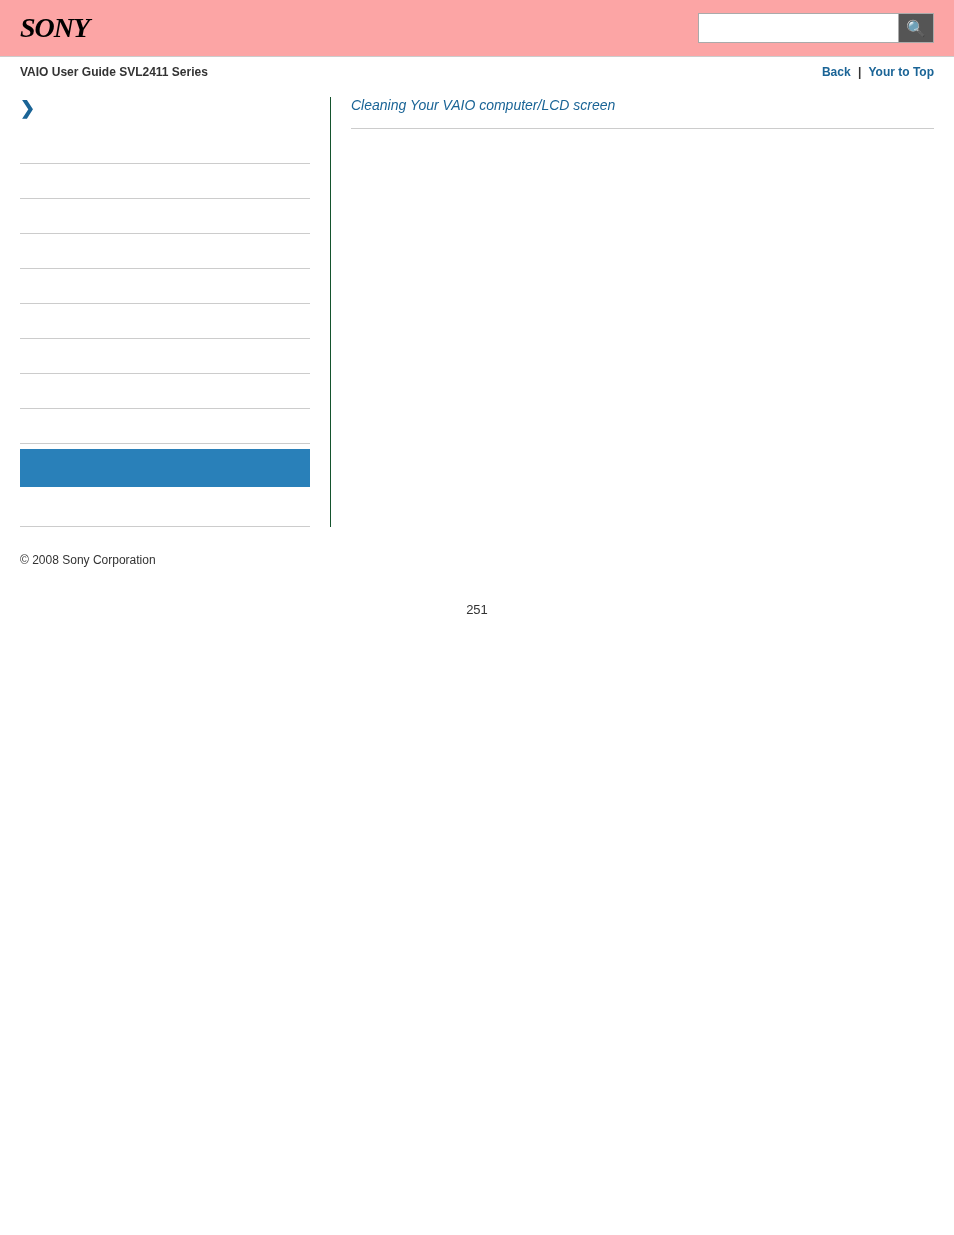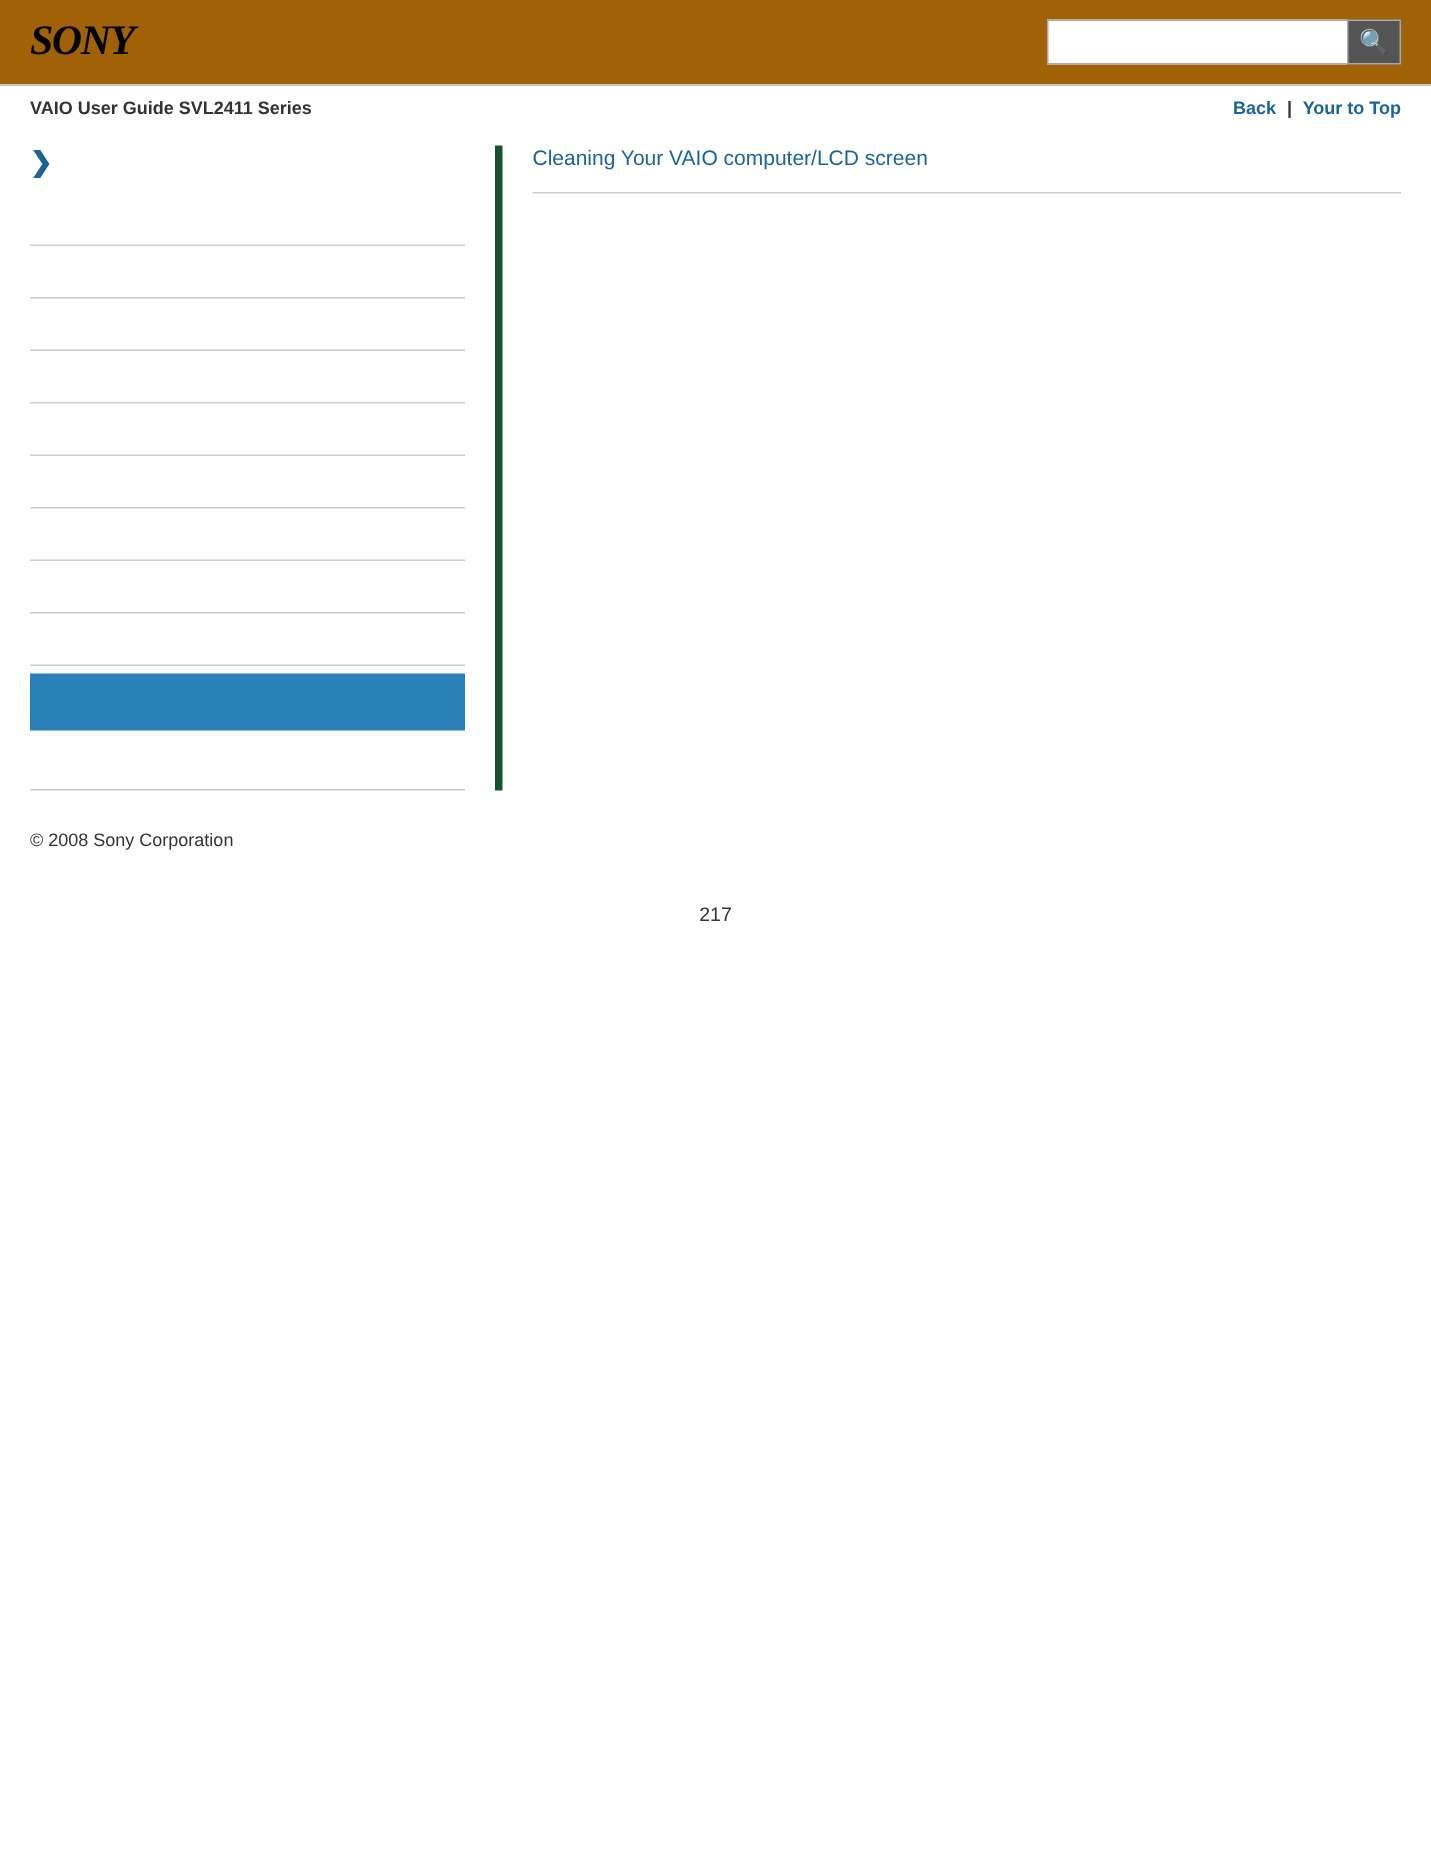--- a/index.html
+++ b/index.html
@@ -12,21 +12,21 @@
       font-family: Arial, Helvetica, sans-serif;
       font-size: 13px;
       color: #333;
       background: #fff;
       width: 954px;
       min-height: 1235px;
     }
 
     
     .header {
-      background: #a16207;
+      background: #fca5a5;
       padding: 12px 20px;
       display: flex;
       align-items: center;
       justify-content: space-between;
       border-bottom: 1px solid #ccc;
     }
 
     .sony-logo {
       font-size: 28px;
       font-weight: 900;
@@ -142,21 +142,22 @@
     .sidebar-footer-item {
       border-bottom: 1px solid #ccc;
       padding: 10px 0;
       min-height: 35px;
     }
 
     
     .content-area {
       flex: 1;
       padding-left: 20px;
-      border-left: 5px solid #14532d;
+      border-left: 1px solid #14532d;
+      font-style: italic;
     }
 
     .content-link {
       color: #1a6496;
       text-decoration: none;
       font-size: 14px;
       display: block;
       margin-bottom: 8px;
     }
 
@@ -237,13 +238,13 @@
     <a href="#" class="content-link">Cleaning Your VAIO computer/LCD screen</a>
     <hr class="content-divider">
   </div>
 
 </div>
 
 <div class="footer">
   <span class="copyright">© 2008 Sony Corporation</span>
 </div>
 
-<div class="page-number">217</div>
+<div class="page-number">251</div>
 
 </body></html>

